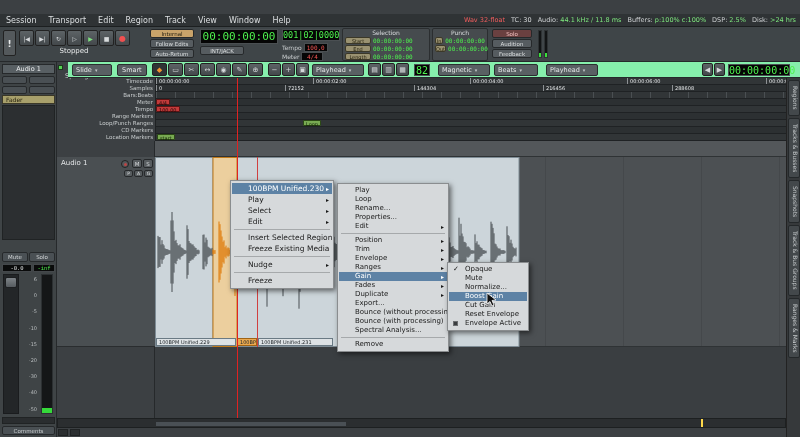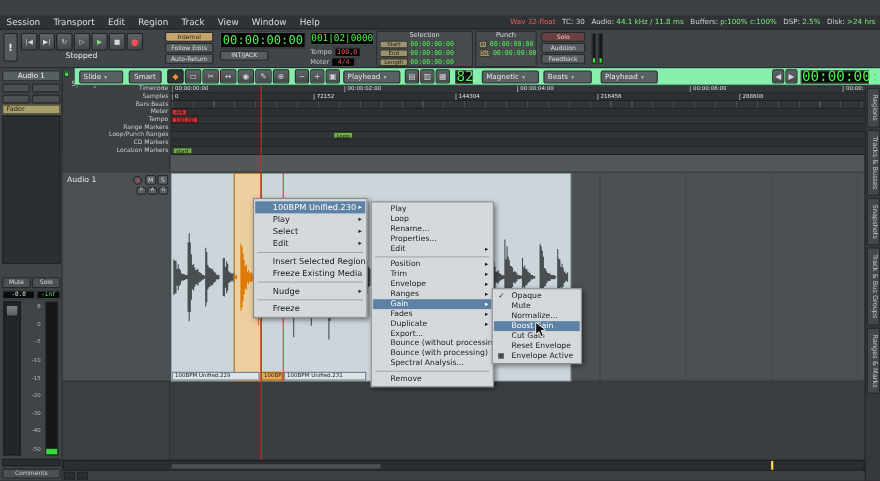--- a/index.html
+++ b/index.html
@@ -60,21 +60,21 @@
 
 
 .toolbar2{position:absolute;left:68px;top:62px;width:743px;height:16px;background:#86efac;border-bottom:1px solid #26292b;}
 .dd{position:absolute;top:2px;height:12px;background:#596063;border:1px solid #2b2e30;border-radius:2px;color:#e4e6e7;font-size:6.5px;line-height:11px;padding:0 3px;white-space:nowrap;}
 .dd::after{content:"▾";margin-left:3px;font-size:5px;color:#c2c6c8;}
 .tg{position:absolute;top:2px;height:12px;background:#565c60;border:1px solid #2b2e30;border-radius:2px;color:#e4e6e7;font-size:6.5px;line-height:11px;padding:0 4px;}
 #tool-buttons{position:absolute;left:84px;top:1px;display:flex;gap:1px;}
 .tool-btn{width:15px;height:13px;background:linear-gradient(#5d6366,#43484b);border:1px solid #222;border-radius:2px;color:#d4d7d9;font-size:7px;text-align:center;line-height:12px;}
 .tool-btn.active{background:#2f3335;color:#f09430;}
 .zbtn{position:absolute;top:1px;width:13px;height:13px;background:linear-gradient(#5d6366,#43484b);border:1px solid #222;border-radius:2px;color:#d4d7d9;font-size:7px;text-align:center;line-height:12px;}
-.lcd-sm{position:absolute;top:2px;height:12px;background:#050505;border:1px solid #4a4f52;color:#4ef24e;font-family:"DejaVu Sans Mono",monospace;font-size:13px;line-height:11px;text-align:center;}
+.lcd-sm{position:absolute;top:2px;height:12px;background:#050505;border:1px solid #4a4f52;color:#4ef24e;font-family:"DejaVu Sans Mono",monospace;font-size:10px;line-height:11px;text-align:center;}
 
 
 #ruler-labels{position:absolute;left:57px;top:78px;width:96px;height:63px;}
 .r-label{height:7px;line-height:7px;font-size:5.5px;color:#c9cdcf;text-align:right;white-space:nowrap;}
 #ruler-lanes{position:absolute;left:155px;top:78px;width:631px;height:63px;border-left:1px solid #1f2224;}
 .r-lane{position:relative;height:7px;border-bottom:1px solid #1f2224;overflow:hidden;}
 .r-lane:nth-child(odd){background:#313537;}
 .r-lane:nth-child(even){background:#2c3032;}
 .r-lane.ticks{background-image:repeating-linear-gradient(90deg,#4a4f52 0 1px,transparent 1px 19px);}
 .r-mark{position:absolute;top:0;font-size:5px;line-height:6px;color:#e6e8ea;border-left:1px solid #8d9194;padding:0 2px;white-space:nowrap;}

